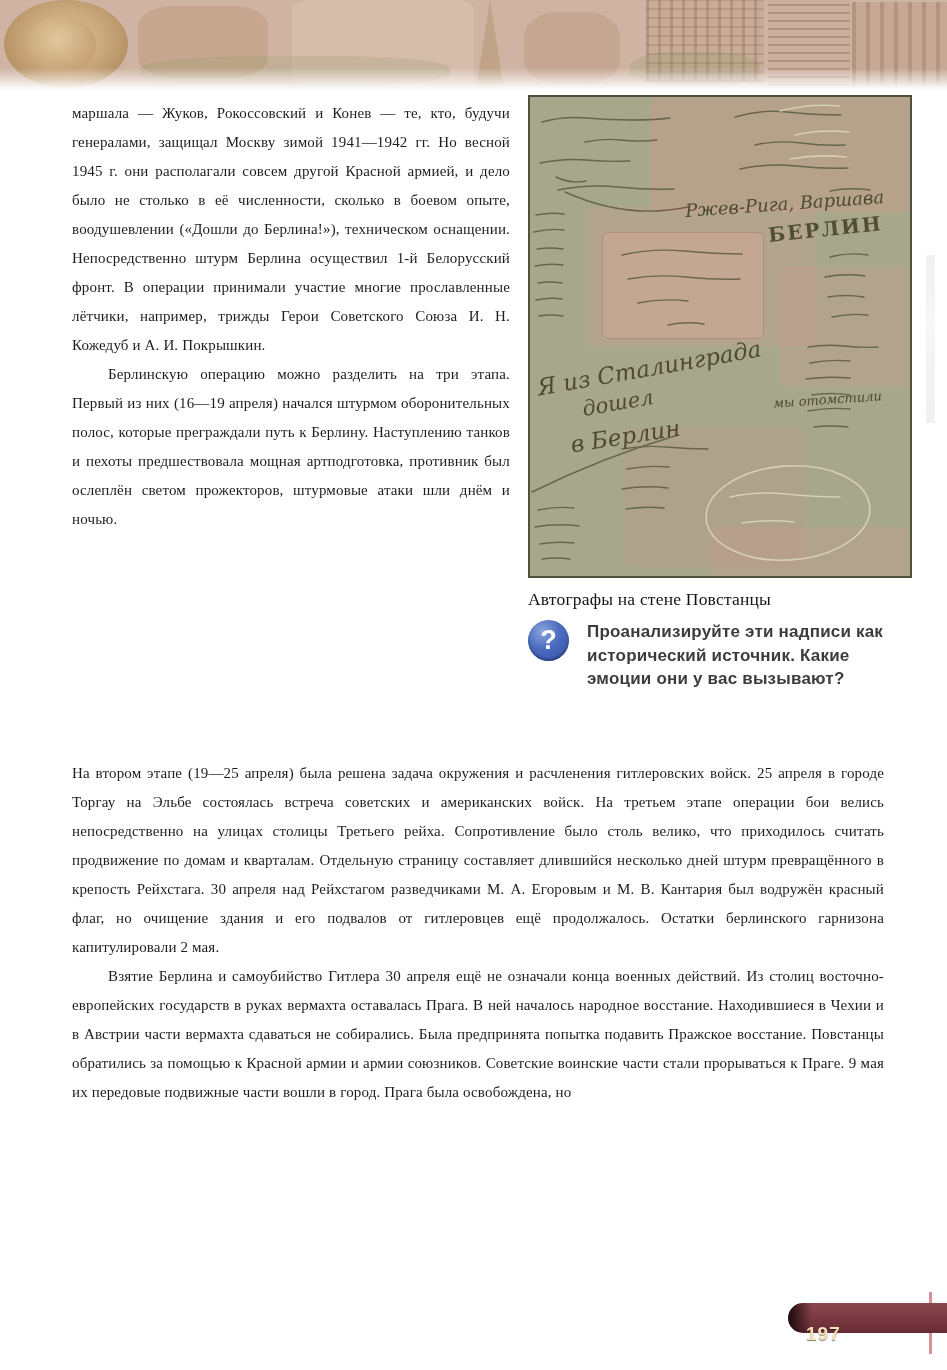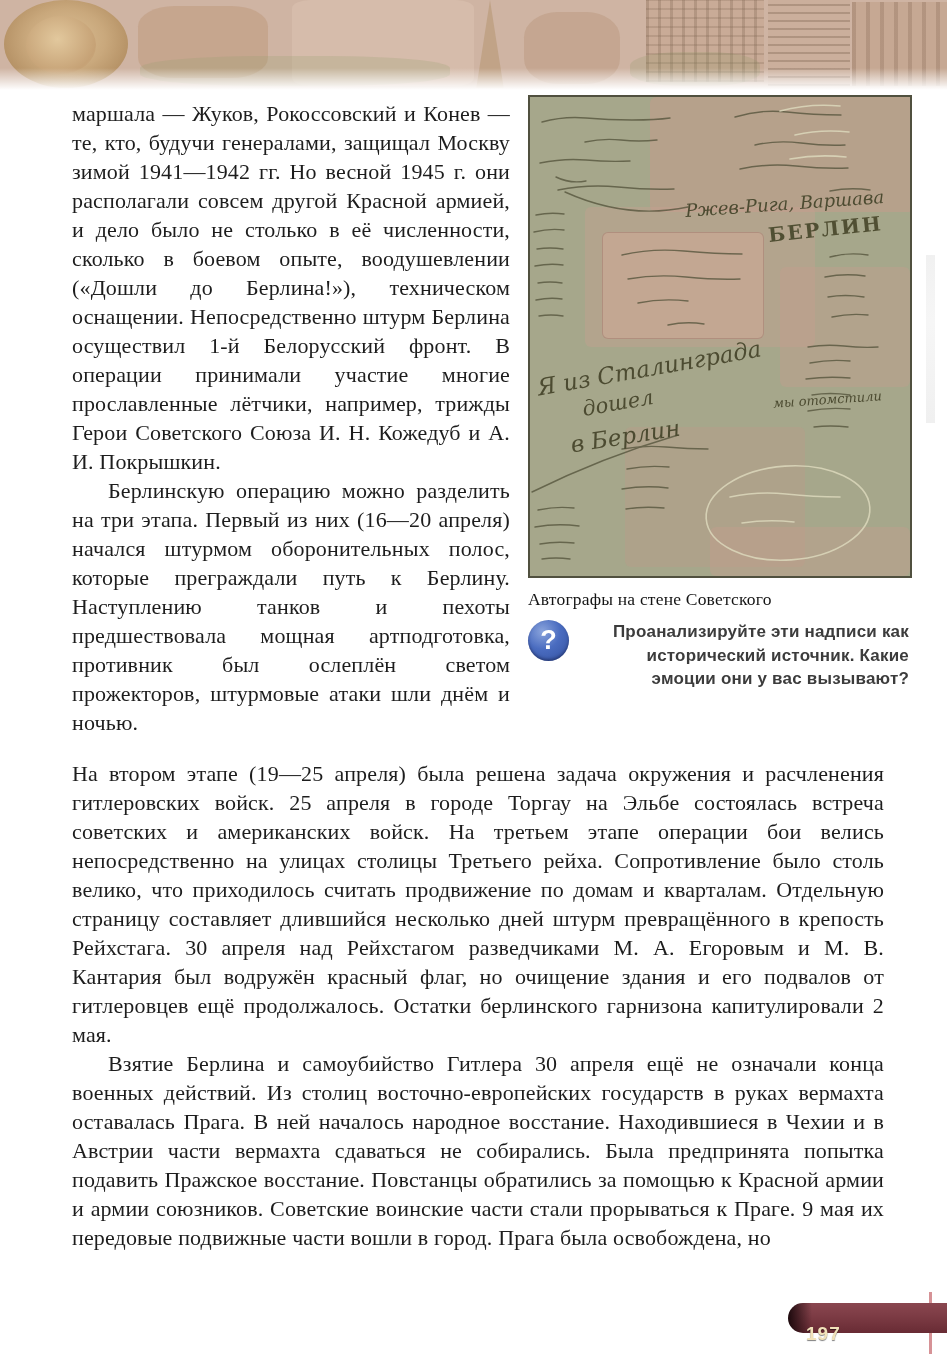--- a/index.html
+++ b/index.html
@@ -31,21 +31,21 @@
       #cbaf9c;}
   .b4{left:852px;top:2px;width:95px;height:84px;
     background:
       repeating-linear-gradient(90deg, rgba(120,90,70,.25) 0 4px, rgba(0,0,0,0) 4px 14px),
       #c6a893;}
   .b-green1{left:140px;top:56px;width:310px;height:30px;background:rgba(150,160,110,.25);border-radius:40%;}
   .b-green2{left:630px;top:52px;width:130px;height:34px;background:rgba(140,150,100,.22);border-radius:40%;}
   .b-fade{left:0;right:0;bottom:0;height:22px;background:linear-gradient(180deg, rgba(255,255,255,0), #ffffff);}
 
   
-  .bodytext{color:#1d1d1d;font-size:22px;line-height:29px;text-align:justify;letter-spacing:.15px;}
+  .bodytext{color:#1d1d1d;font-size:15px;line-height:29px;text-align:justify;letter-spacing:.15px;}
   .bodytext p{margin:0;}
   .indent{text-indent:36px;}
   .col{position:absolute;left:72px;top:99px;width:438px;}
   .fullw{position:absolute;left:72px;top:759px;width:812px;}
 
   
   .figure{position:absolute;left:528px;top:95px;width:384px;}
   .photo{position:relative;width:380px;height:479px;border:2px solid #50503f;
     background:#a6a78b;overflow:hidden;}
   .patch{position:absolute;border-radius:6px;}
@@ -66,21 +66,21 @@
   .i-rev{left:243px;top:295px;font-size:13px;transform:rotate(-4deg);}
 
   .caption{margin-top:11px;font-size:17.5px;color:#141414;letter-spacing:.2px;}
   .question{display:flex;margin-top:10px;align-items:flex-start;}
   .q-icon{flex:0 0 auto;width:41px;height:41px;border-radius:50%;
     background:radial-gradient(circle at 35% 28%, #8aa4dc 0%, #4a6cc0 45%, #32509e 100%);
     box-shadow:inset 0 -2px 3px rgba(0,0,30,.35);
     color:#fff;font-family:"Liberation Sans",sans-serif;font-weight:bold;font-size:27px;
     display:flex;align-items:center;justify-content:center;}
   .q-text{margin-left:18px;width:322px;font-family:"Liberation Sans",sans-serif;
-    font-weight:bold;font-size:17px;line-height:23.5px;color:#3c3c3c;letter-spacing:.2px;text-align:right;}
+    font-weight:bold;font-size:17px;line-height:23.5px;color:#3c3c3c;letter-spacing:.2px;}
 
   
   .edge-strip{position:absolute;left:926px;top:255px;width:9px;height:168px;
     background:linear-gradient(180deg,#ededed, #f4f4f4 40%, #ececec);opacity:.8;}
   .edge-red{position:absolute;left:929px;top:1292px;width:3px;height:62px;background:#b5393f;opacity:.55;}
   .badge{position:absolute;left:788px;top:1303px;width:159px;height:30px;
     border-radius:15px 0 0 15px;
     background:
       linear-gradient(90deg, rgba(20,5,8,.92) 0px, rgba(20,5,8,0) 24px),
       linear-gradient(180deg,#8a4750 0%, #7c3b44 45%, #682b34 100%);}
@@ -101,21 +101,21 @@
   <div class="b-grid1"></div>
   <div class="b-grid2"></div>
   <div class="b4"></div>
   <div class="b-green1"></div>
   <div class="b-green2"></div>
   <div class="b-fade"></div>
 </div>
 
 <div class="col bodytext">
   <p>маршала — Жуков, Рокоссовский и Конев — те, кто, будучи генералами, защищал Москву зимой 1941—1942 гг. Но весной 1945 г. они располагали совсем другой Красной армией, и дело было не столько в её численности, сколько в боевом опыте, воодушевлении («Дошли до Берлина!»), техническом оснащении. Непосредственно штурм Берлина осуществил 1-й Белорусский фронт. В операции принимали участие многие прославленные лётчики, например, трижды Герои Советского Союза И. Н. Кожедуб и А. И. Покрышкин.</p>
-  <p class="indent">Берлинскую операцию можно разделить на три этапа. Первый из них (16—20 апреля) начался штурмом оборонительных полос, которые преграждали путь к Берлину. Наступлению танков и пехоты предшествовала мощная артподготовка, противник был ослеплён светом прожекторов, штурмовые атаки шли днём и ночью.</p>
+  <p class="indent">Берлинскую операцию можно разделить на три этапа. Первый из них (16—19 апреля) начался штурмом оборонительных полос, которые преграждали путь к Берлину. Наступлению танков и пехоты предшествовала мощная артподготовка, противник был ослеплён светом прожекторов, штурмовые атаки шли днём и ночью.</p>
 </div>
 
 <div class="figure">
   <div class="photo">
     <div class="patch pa1"></div>
     <div class="patch pa2"></div>
     <div class="patch panel"></div>
     <div class="patch pa3"></div>
     <div class="patch pa4"></div>
     <div class="patch pa5"></div>
@@ -183,21 +183,21 @@
         <path d="M212 426 q26 -4 52 -1"></path>
       </g>
     </svg>
     <span class="insc i-rzhev">Ржев-Рига, Варшава</span>
     <span class="insc i-berlin">БЕРЛИН</span>
     <span class="insc i-st1">Я из Сталинграда</span>
     <span class="insc i-st2">дошел</span>
     <span class="insc i-st3">в Берлин</span>
     <span class="insc i-rev">мы отомстили</span>
   </div>
-  <div class="caption">Автографы на стене Советского</div>
+  <div class="caption">Автографы на стене Повстанцы</div>
   <div class="question">
     <div class="q-icon">?</div>
     <div class="q-text">Проанализируйте эти надписи как исторический источник. Какие эмоции они у вас вызывают?</div>
   </div>
 </div>
 
 <div class="fullw bodytext">
   <p>На втором этапе (19—25 апреля) была решена задача окружения и расчленения гитлеровских войск. 25 апреля в городе Торгау на Эльбе состоялась встреча советских и американских войск. На третьем этапе операции бои велись непосредственно на улицах столицы Третьего рейха. Сопротивление было столь велико, что приходилось считать продвижение по домам и кварталам. Отдельную страницу составляет длившийся несколько дней штурм превращённого в крепость Рейхстага. 30 апреля над Рейхстагом разведчиками М. А. Егоровым и М. В. Кантария был водружён красный флаг, но очищение здания и его подвалов от гитлеровцев ещё продолжалось. Остатки берлинского гарнизона капитулировали 2 мая.</p>
   <p class="indent">Взятие Берлина и самоубийство Гитлера 30 апреля ещё не означали конца военных действий. Из столиц восточно-европейских государств в руках вермахта оставалась Прага. В ней началось народное восстание. Находившиеся в Чехии и в Австрии части вермахта сдаваться не собирались. Была предпринята попытка подавить Пражское восстание. Повстанцы обратились за помощью к Красной армии и армии союзников. Советские воинские части стали прорываться к Праге. 9 мая их передовые подвижные части вошли в город. Прага была освобождена, но</p>
 </div>

